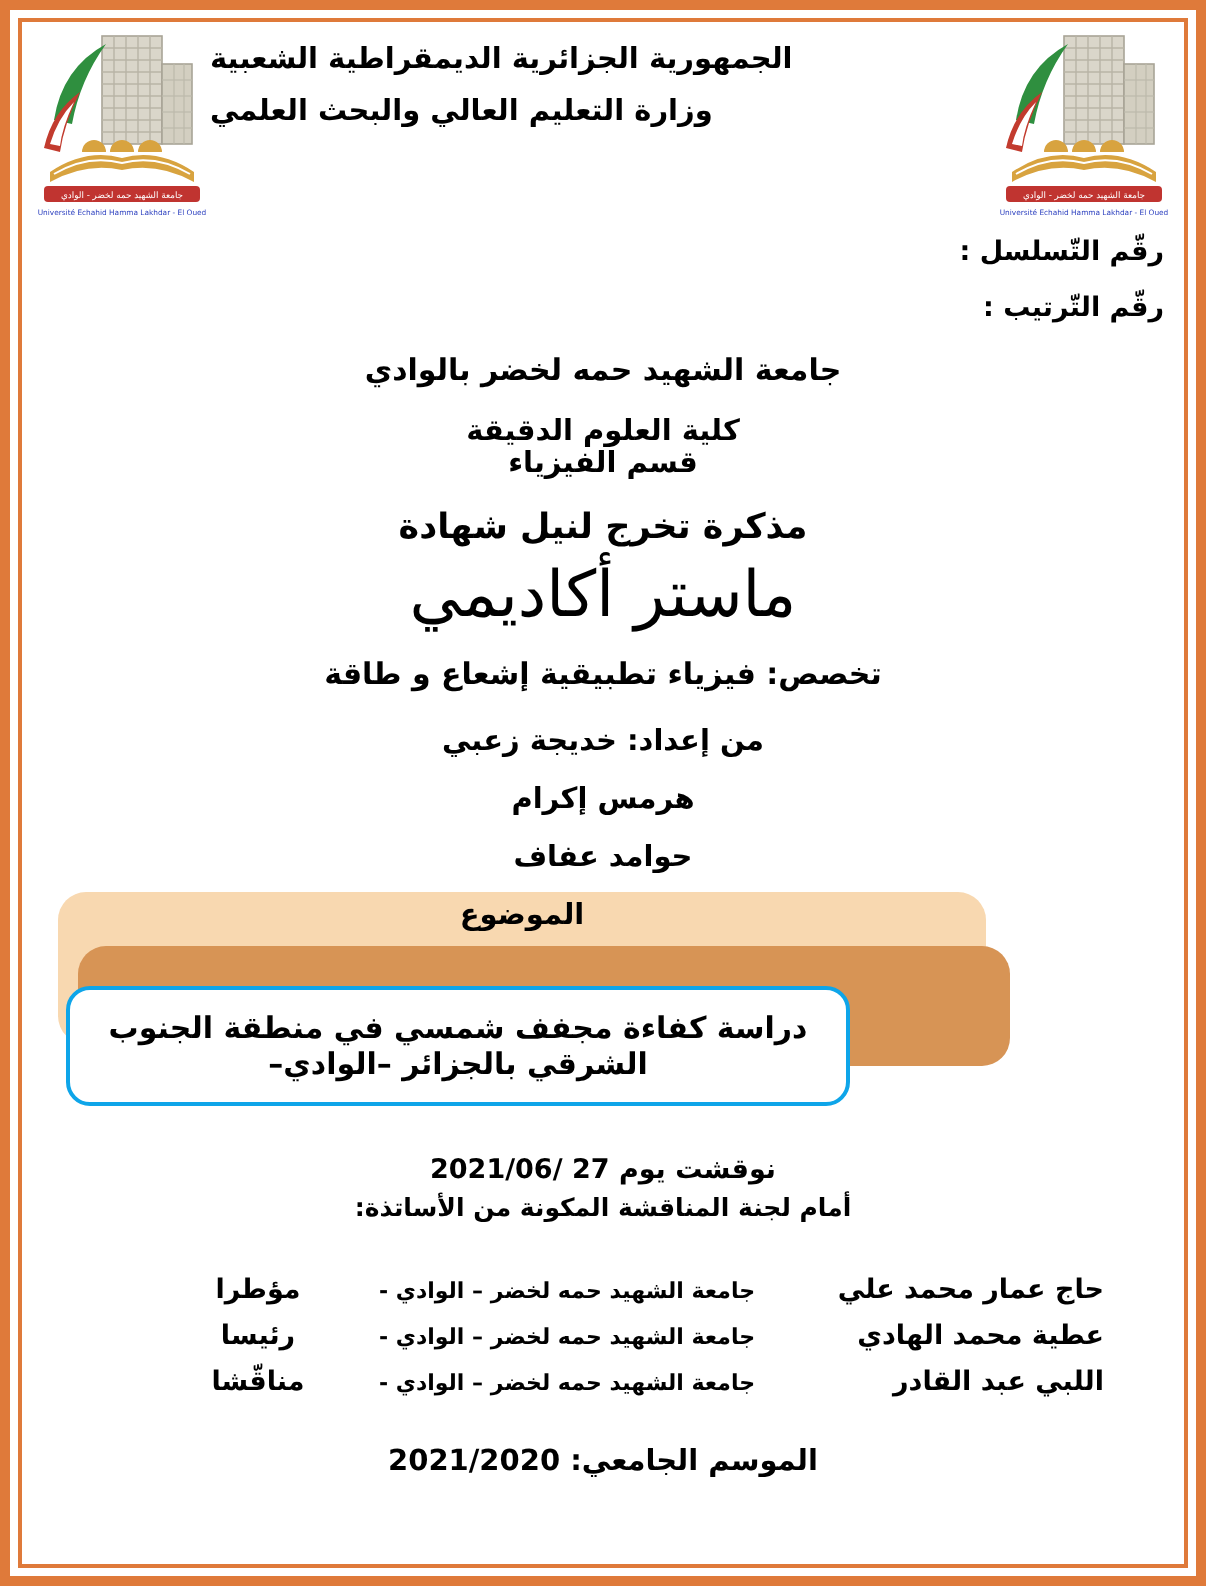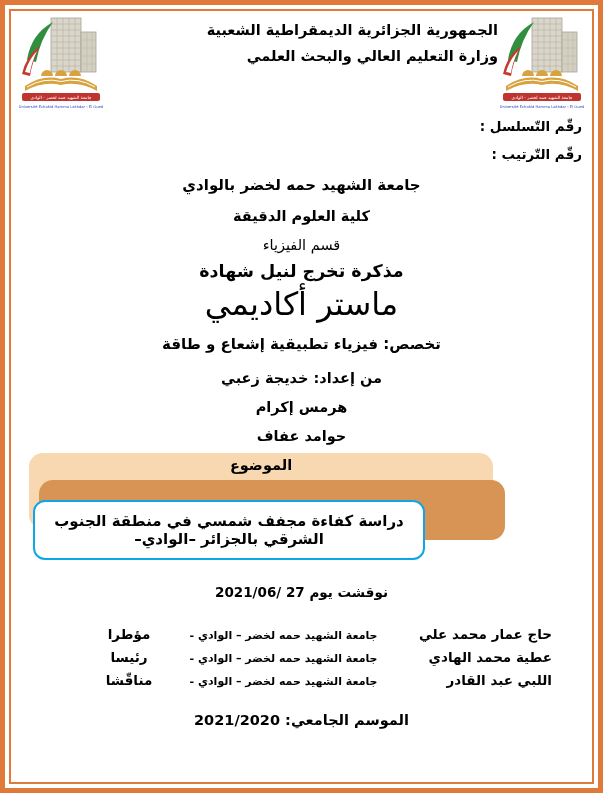--- a/index.html
+++ b/index.html
@@ -15,32 +15,32 @@
   }
   .inner-frame{
     position:absolute;inset:4px;
     border:2px solid #DF7A3A;
     pointer-events:none;
   }
   .content{position:relative;width:100%;height:100%;}
   
   .header-row{display:flex;align-items:flex-start;justify-content:space-between;padding:9px 12px 0 12px;}
   .logo-box{width:88px;height:96px;flex:0 0 auto;}
-  .header-center{flex:1;text-align:right;padding-top:8px;}
+  .header-center{flex:1;text-align:left;padding-top:8px;}
   .gov-line1{font-weight:bold;font-size:14.5px;color:#000;}
   .gov-line2{font-weight:bold;font-size:14.5px;color:#000;margin-top:10px;}
   
   .numbering{text-align:right;padding-right:16px;margin-top:2px;}
   .numbering div{font-weight:bold;font-size:13.5px;line-height:28px;color:#000;}
   
   .center-stack{text-align:center;color:#000;}
   .inst-university{font-weight:bold;font-size:15px;margin-top:8px;}
   .inst-faculty{font-weight:bold;font-size:14.5px;margin-top:14px;}
-  .inst-department{font-weight:normal;font-size:14.5px;margin-top:13px;}
-  .degree-intro{font-weight:bold;font-size:17.5px;margin-top:8px;}
+  .inst-department{font-weight:bold;font-size:14.5px;}
+  .degree-intro{font-weight:bold;font-size:17.5px;margin-top:14px;}
   .degree-title{font-weight:normal;font-size:32px;line-height:42px;margin-top:2px;}
   .degree-specialty{font-weight:bold;font-size:15px;margin-top:10px;}
   .prepared-by{font-weight:bold;font-size:14.5px;margin-top:17px;}
   .author-line{font-weight:bold;font-size:14.5px;margin-top:13px;}
   
   .banner-wrap{position:relative;height:112px;margin-top:9px;direction:ltr;}
   .banner-light{
     position:absolute;left:24px;top:0;width:464px;height:76px;
     border-radius:14px;
   }
@@ -163,20 +163,21 @@
     <div class="banner-wrap">
       <div class="banner-light" style="background: rgb(248, 216, 176);"></div>
       <div class="banner-dark" style="background: rgb(215, 148, 85);"></div>
       <div class="banner-label">الموضوع</div>
       <div class="title-box">
         <div class="thesis-title">دراسة كفاءة مجفف شمسي في منطقة الجنوب الشرقي بالجزائر –الوادي–</div>
       </div>
     </div>
 
     <div class="defense-date">نوقشت يوم 27 /2021/06</div>
+    <div class="committee-intro">أمام لجنة المناقشة المكونة من الأساتذة:</div>
 
     <div class="committee">
       <div class="c-row">
         <div class="c-name">حاج عمار محمد علي</div>
         <div class="c-univ">جامعة الشهيد حمه لخضر – الوادي -</div>
         <div class="c-role">مؤطرا</div>
       </div>
       <div class="c-row">
         <div class="c-name">عطية محمد الهادي</div>
         <div class="c-univ">جامعة الشهيد حمه لخضر – الوادي -</div>

